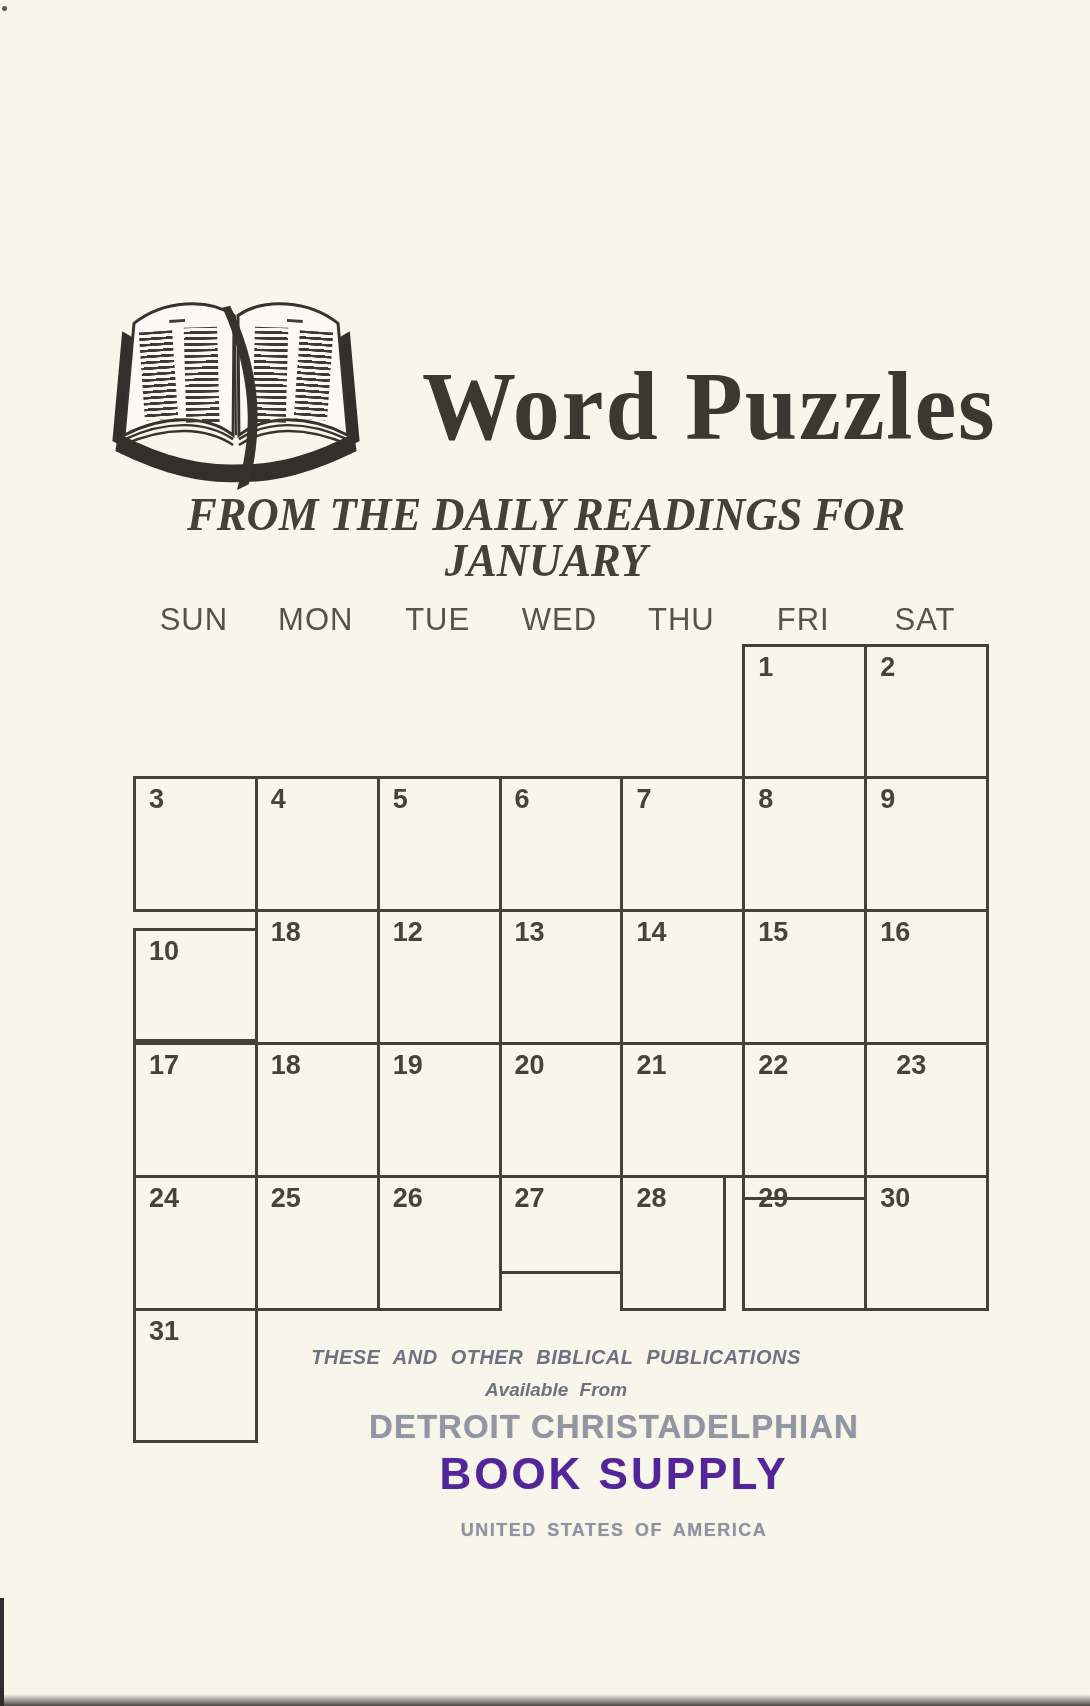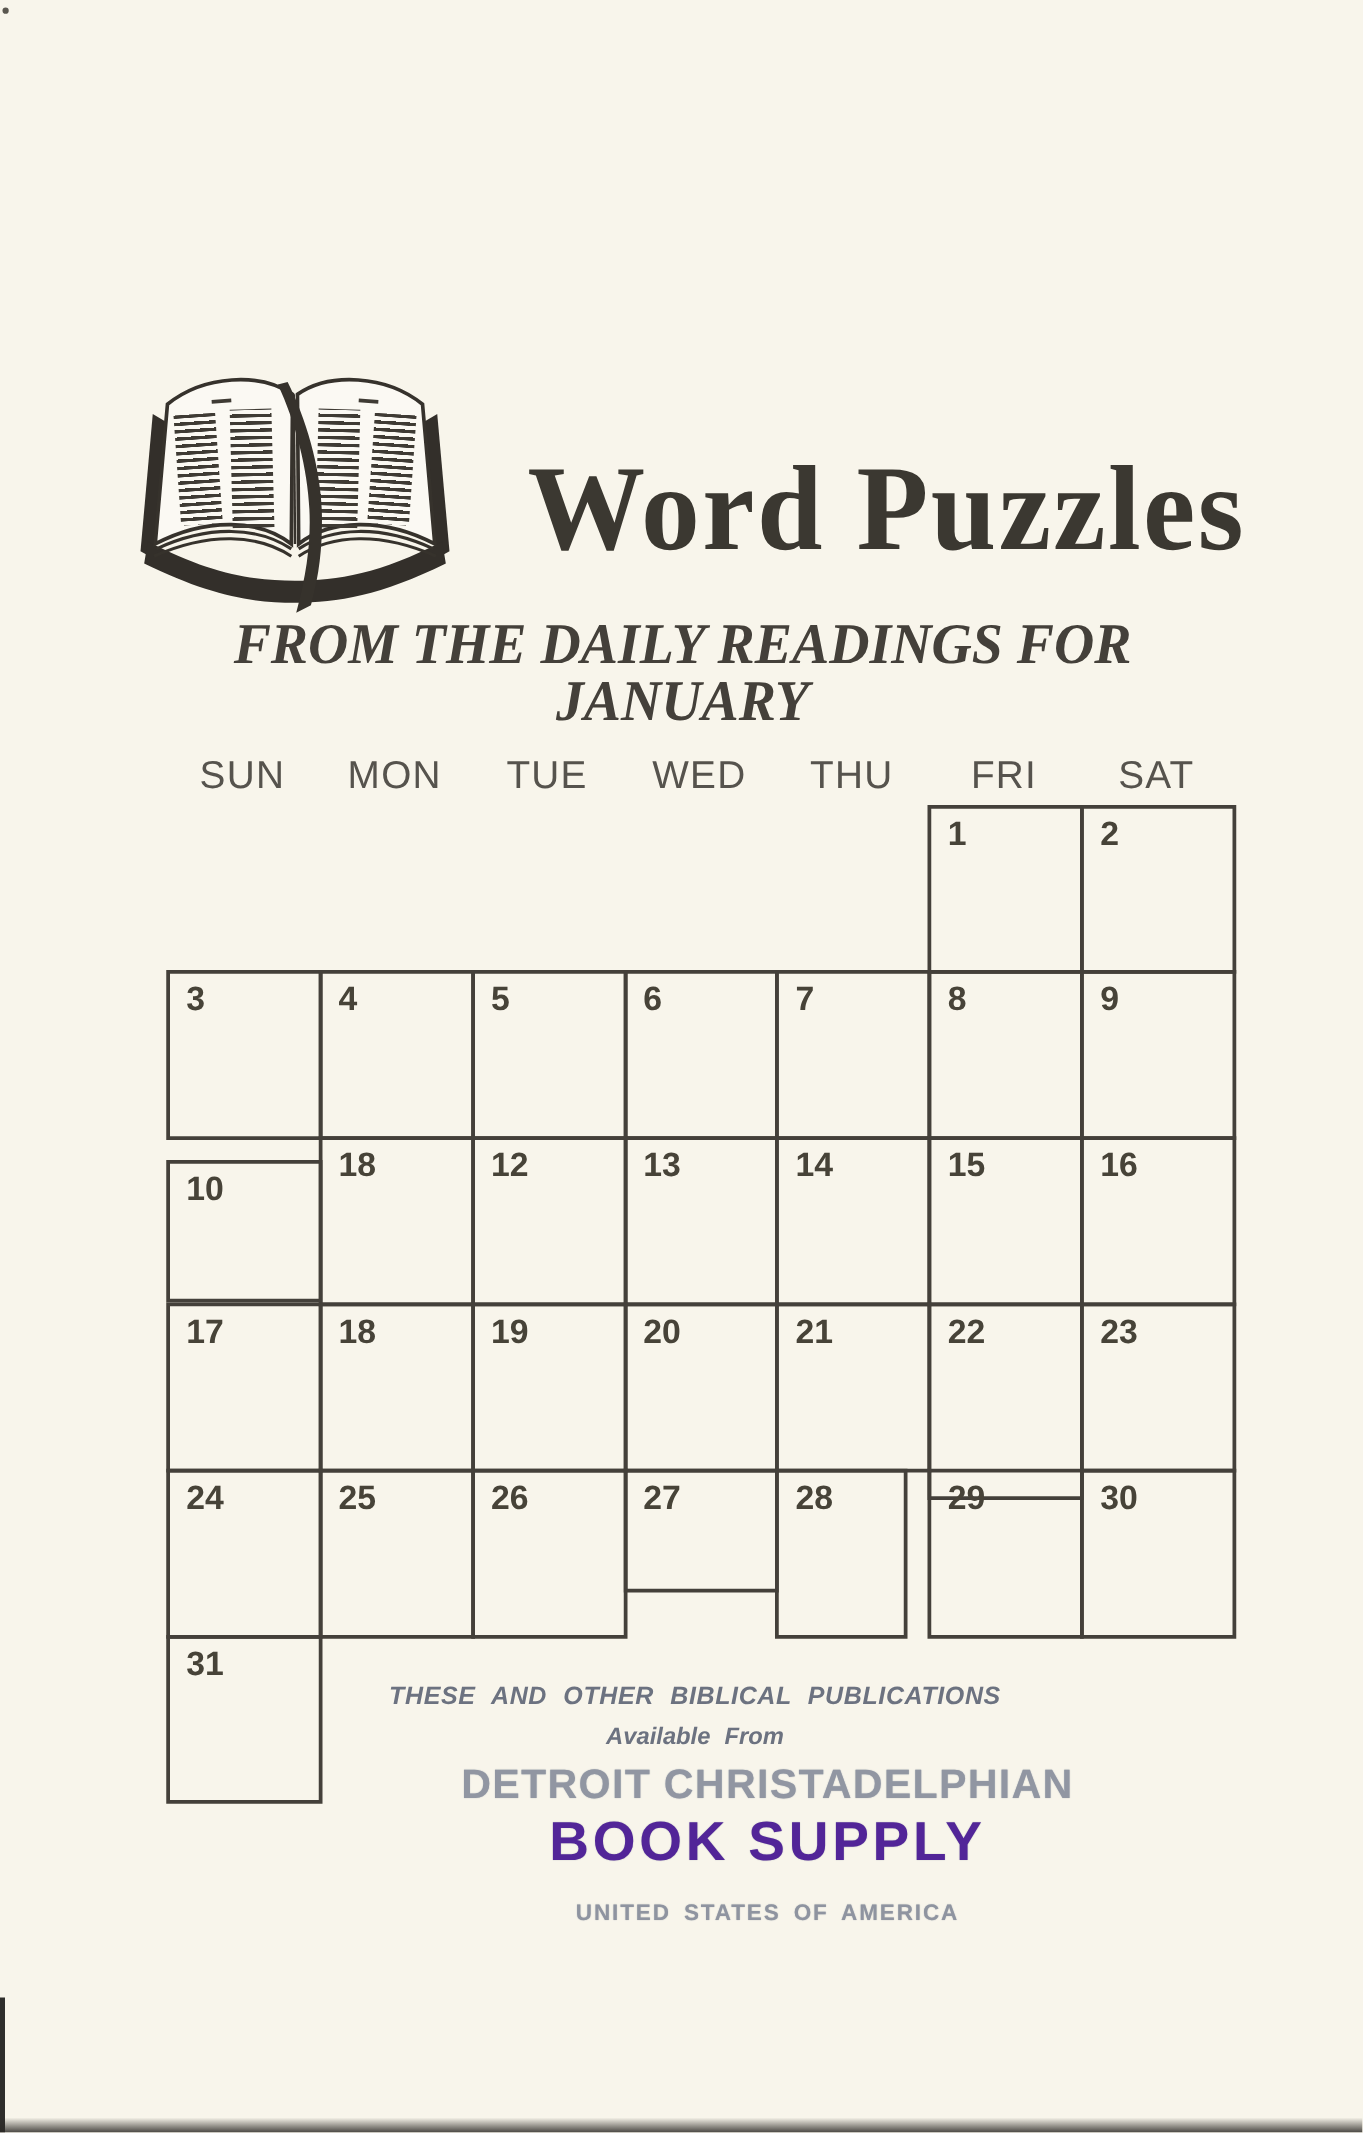--- a/index.html
+++ b/index.html
@@ -179,21 +179,21 @@
       </div>
       <div class="day-cell" style="left: 498.571px; top: 1041.99px; width: 124.857px; height: 135.83px;">
         <span class="date-num">20</span>
       </div>
       <div class="day-cell" style="left: 620.428px; top: 1041.99px; width: 124.857px; height: 135.83px;">
         <span class="date-num">21</span>
       </div>
       <div class="day-cell" style="left: 742.285px; top: 1041.99px; width: 124.857px; height: 158px;">
         <span class="date-num">22</span>
       </div>
-      <div class="day-cell" style="left: 864.142px; top: 1041.99px; width: 124.857px; height: 135.83px;">
+      <div class="day-cell" style="left: 864.142px; top: 1041.99px; width: 124.857px; height: 135.83px; padding-left: 16px;">
         <span class="date-num">23</span>
       </div>
       <div class="day-cell" style="left: 133px; top: 1174.82px; width: 124.857px; height: 135.83px;">
         <span class="date-num">24</span>
       </div>
       <div class="day-cell" style="left: 254.857px; top: 1174.82px; width: 124.857px; height: 135.83px;">
         <span class="date-num">25</span>
       </div>
       <div class="day-cell" style="left: 376.714px; top: 1174.82px; width: 124.857px; height: 135.83px;">
         <span class="date-num">26</span>

